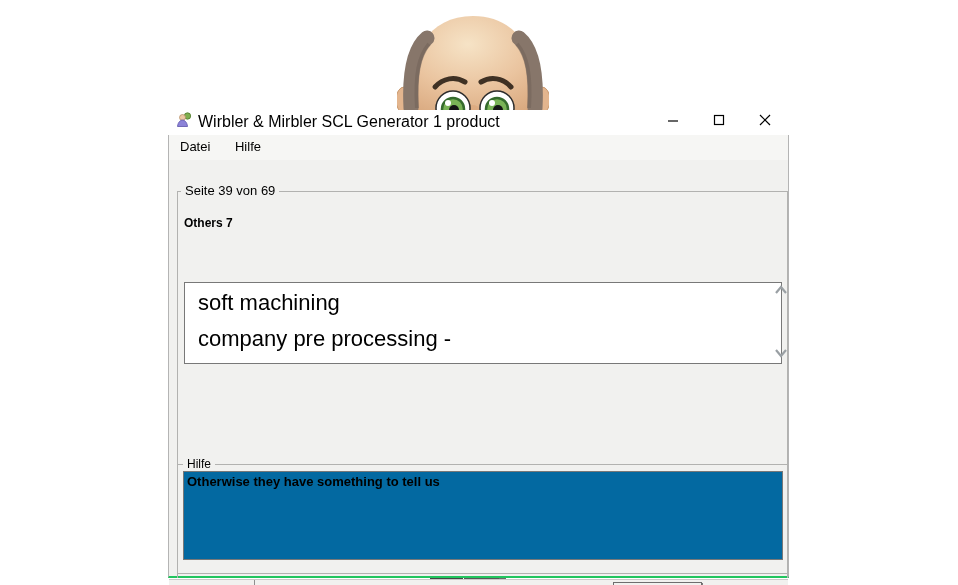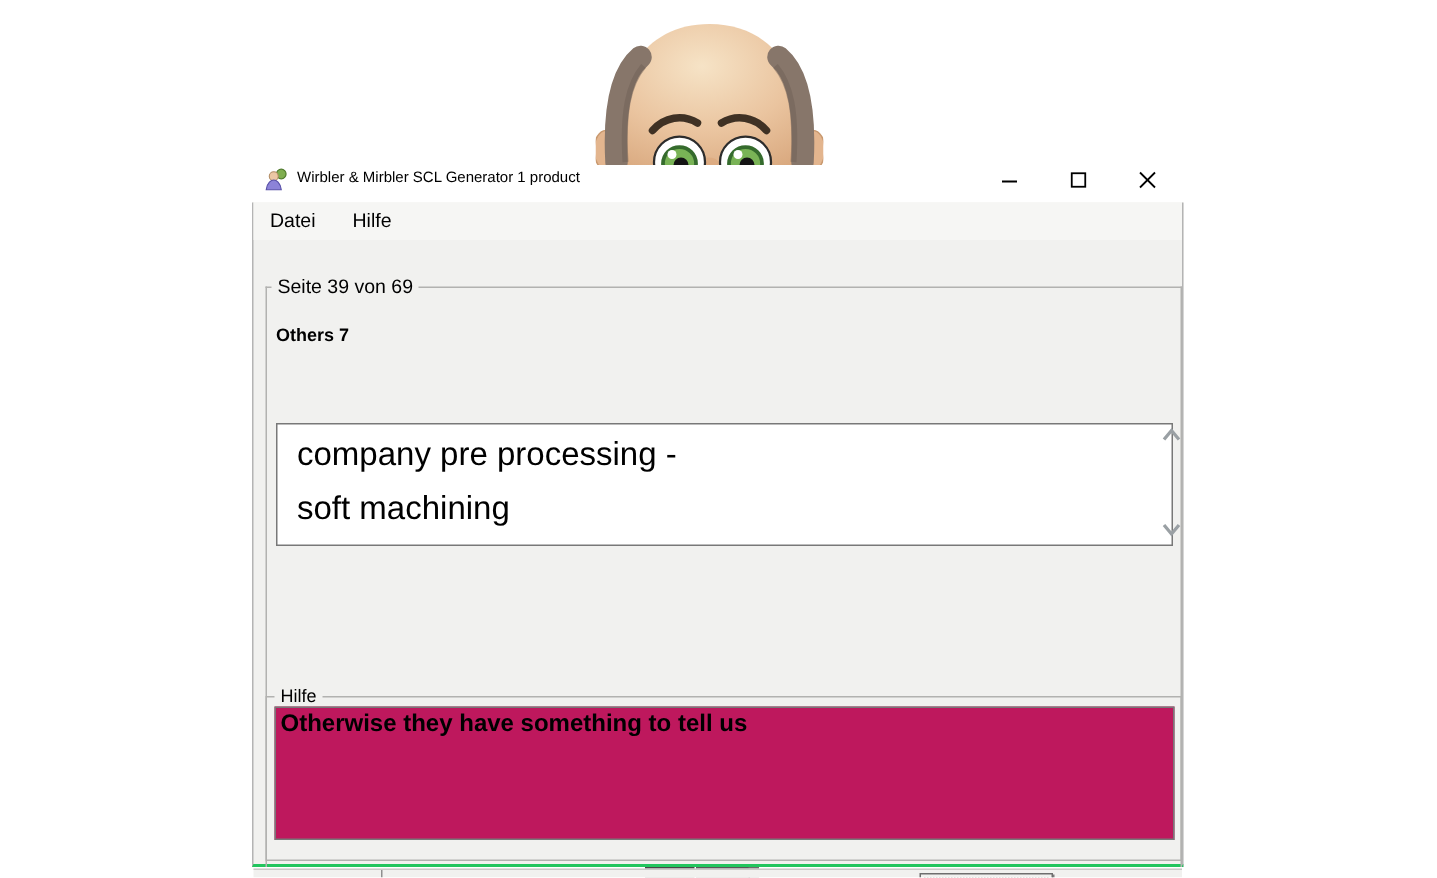--- a/index.html
+++ b/index.html
@@ -6,21 +6,21 @@
   #stage{position:relative;width:958px;height:585px;background:#ffffff;overflow:hidden;
          font-family:"Liberation Sans",sans-serif;color:#000;}
 
   
   #head{position:absolute;left:397px;top:12px;width:152px;height:98px;z-index:5;overflow:hidden;}
 
   
   #win{position:absolute;left:168px;top:105px;width:621px;height:473px;z-index:2;}
   #titlebar{position:absolute;left:0;top:0;width:621px;height:30px;background:#ffffff;}
   #appicon{position:absolute;left:8px;top:7px;width:16px;height:16px;}
-  #titletext{position:absolute;left:30px;top:8px;font-size:10px;white-space:nowrap;}
+  #titletext{position:absolute;left:30px;top:8px;font-size:16px;white-space:nowrap;}
   .winctl{position:absolute;top:0;width:30px;height:30px;display:flex;align-items:center;justify-content:center;cursor:default;}
   #btn-min{left:490px;} #btn-max{left:536px;} #btn-close{left:582px;}
 
   #winbody{position:absolute;left:0;top:30px;width:619px;height:441px;
            border-left:1px solid #b4b4b4;border-right:1px solid #b4b4b4;
            border-bottom:2px solid #22c55e;background:#f1f1ef;}
 
   
   #menubar{position:absolute;left:0;top:0;width:619px;height:25px;background:#f6f6f4;font-size:13px;}
   .menu-item{display:inline-block;padding:4px 10px;margin-left:1px;}
@@ -36,22 +36,22 @@
   
   #contentbox{position:absolute;left:6px;top:90px;width:583px;height:78px;background:#ffffff;
               border:1px solid #787878;font-size:22px;line-height:36px;padding:2px 0 0 13px;box-sizing:content-box;}
   .content-line{display:block;white-space:nowrap;}
 
   .chev{position:absolute;left:595px;width:16px;height:12px;}
   #chev-up{top:92px;} #chev-down{top:155px;}
 
   
   #gb-hilfe{left:8px;top:329px;width:609px;height:108px;}
-  #helpbox{position:absolute;left:5px;top:6px;width:595px;height:85px;background:#be185d;
-           border:1px solid #787878;font-size:16px;font-weight:bold;padding:2px 0 0 3px;}
+  #helpbox{position:absolute;left:5px;top:6px;width:595px;height:85px;background:#0369a1;
+           border:1px solid #787878;font-size:13px;font-weight:bold;padding:2px 0 0 3px;}
 
   
   #bottombar{position:absolute;left:0;top:444px;width:619px;height:27px;background:#f1f1ef;border-top:1px solid #c9c9c7;}
   .fbtn{font-family:"Liberation Sans",sans-serif;font-size:13px;font-weight:bold;color:#000;background:transparent;}
   #btn-close-app{position:absolute;left:4px;top:0;width:82px;height:27px;border:none;border-right:1px solid #8f8f8f;
                  text-align:left;padding:0 0 2px 8px;}
   #btn-back{position:absolute;left:444px;top:2px;width:89px;height:24px;background:#f1f1ef;
             border:1px solid #6e6e6e;box-shadow:1px 1px 0 #7c7c7c;outline:1px dotted #3c3c3c;outline-offset:-4px;
             text-align:center;padding-bottom:2px;}
   #btn-next{position:absolute;left:536px;top:2px;width:83px;height:24px;border:none;text-align:center;padding-bottom:2px;}
@@ -145,22 +145,22 @@
         <span class="menu-item">Datei</span>
         <span class="menu-item">Hilfe</span>
       </div>
 
       <div id="gb-seite" class="groupbox">
         <span class="gb-label">Seite 39 von 69</span>
 
         <div id="others-label">Others 7</div>
 
         <div id="contentbox">
+          <span class="content-line">soft machining</span>
           <span class="content-line">company pre processing -</span>
-          <span class="content-line">soft machining</span>
         </div>
 
         <svg id="chev-up" class="chev" viewBox="0 0 16 12">
           <polyline points="3,9 8,3 13,9" fill="none" stroke="#9aa0a4" stroke-width="2.2"></polyline>
         </svg>
         <svg id="chev-down" class="chev" viewBox="0 0 16 12">
           <polyline points="3,3 8,9 13,3" fill="none" stroke="#9aa0a4" stroke-width="2.2"></polyline>
         </svg>
       </div>
 

